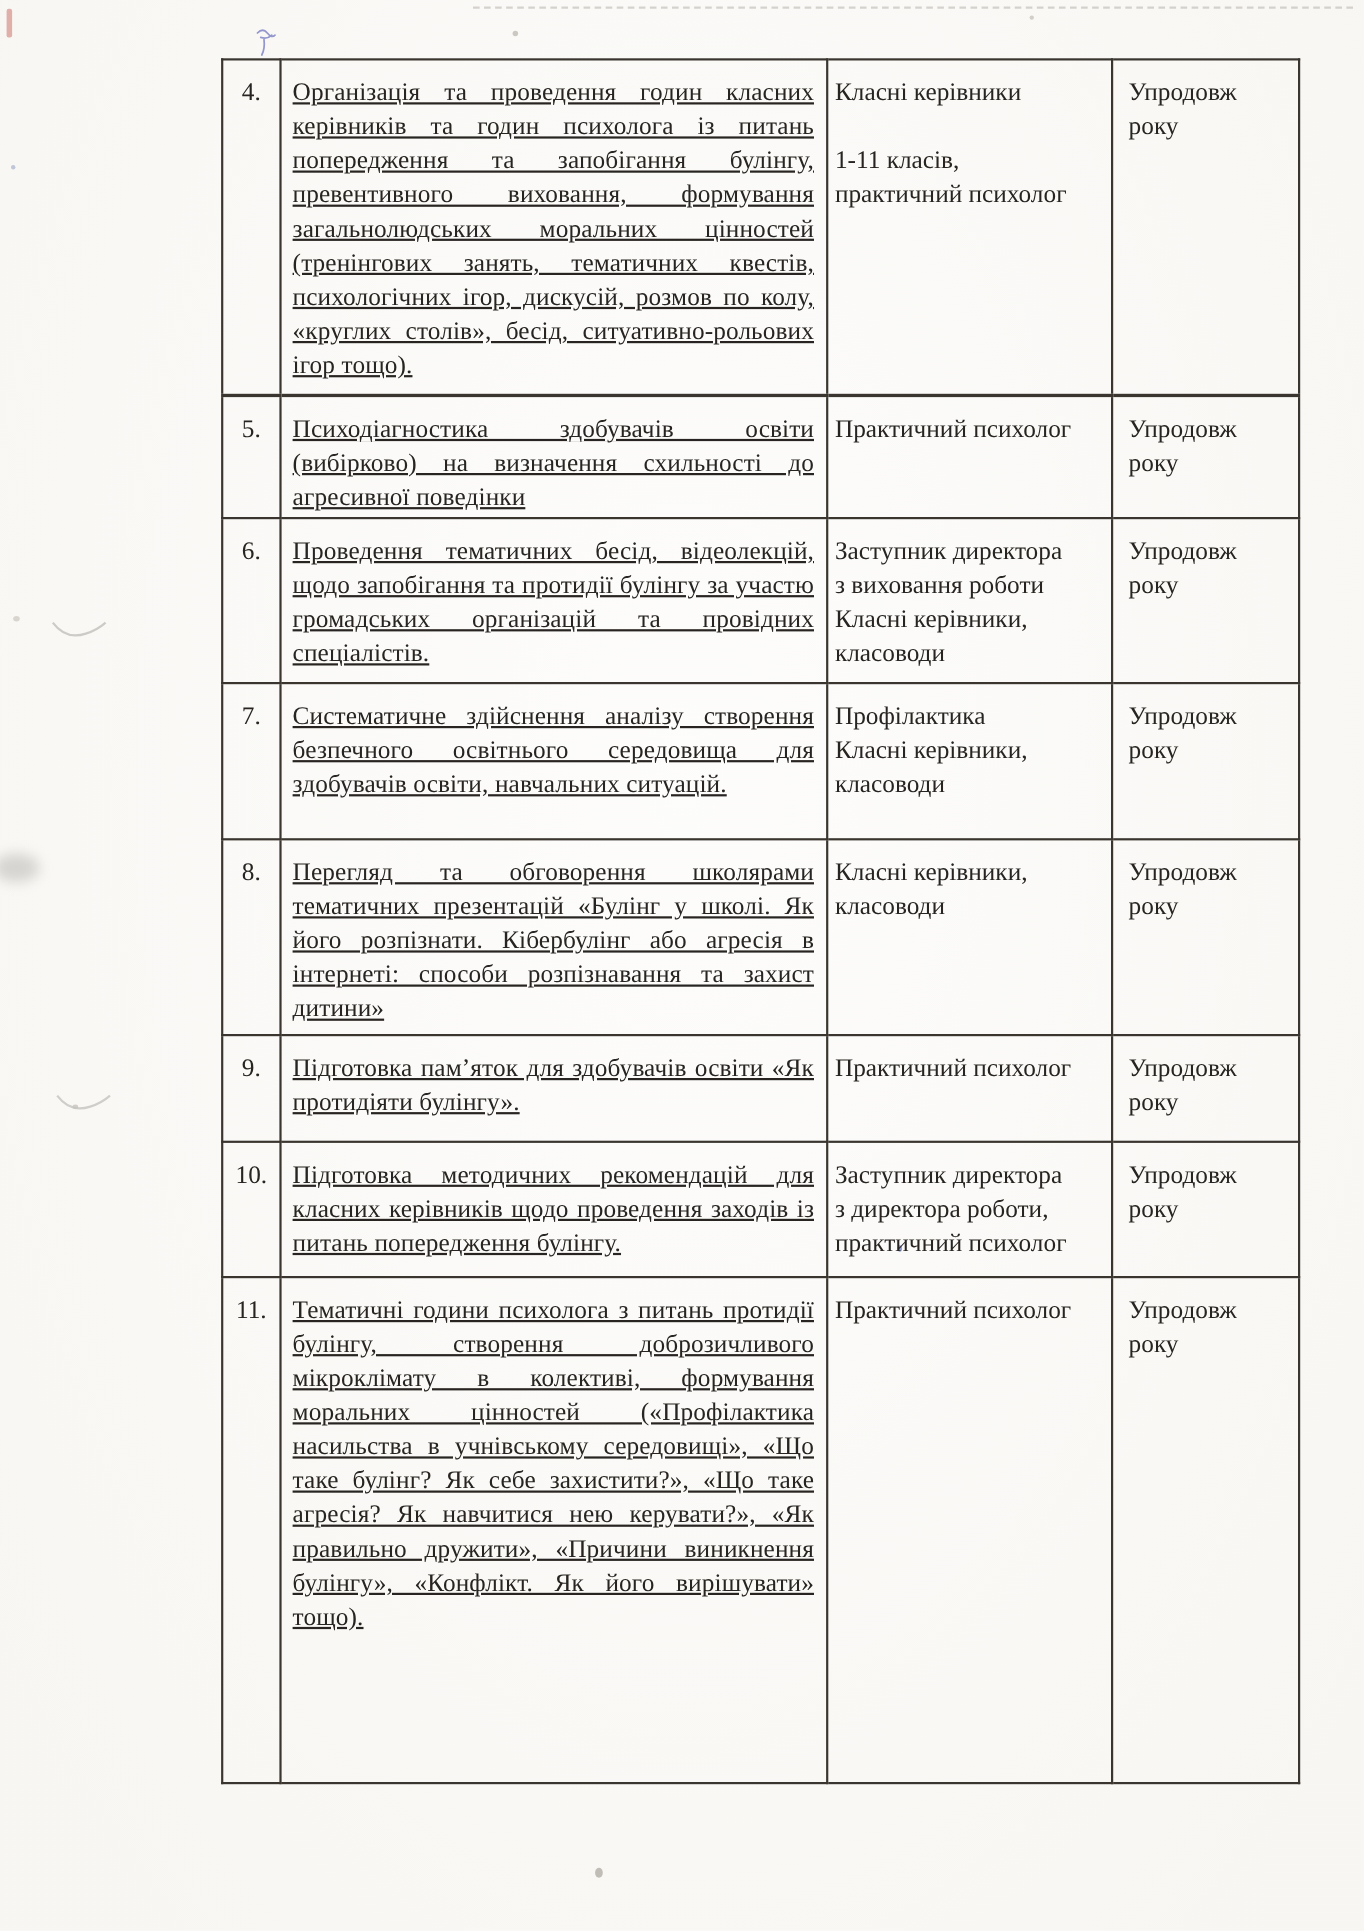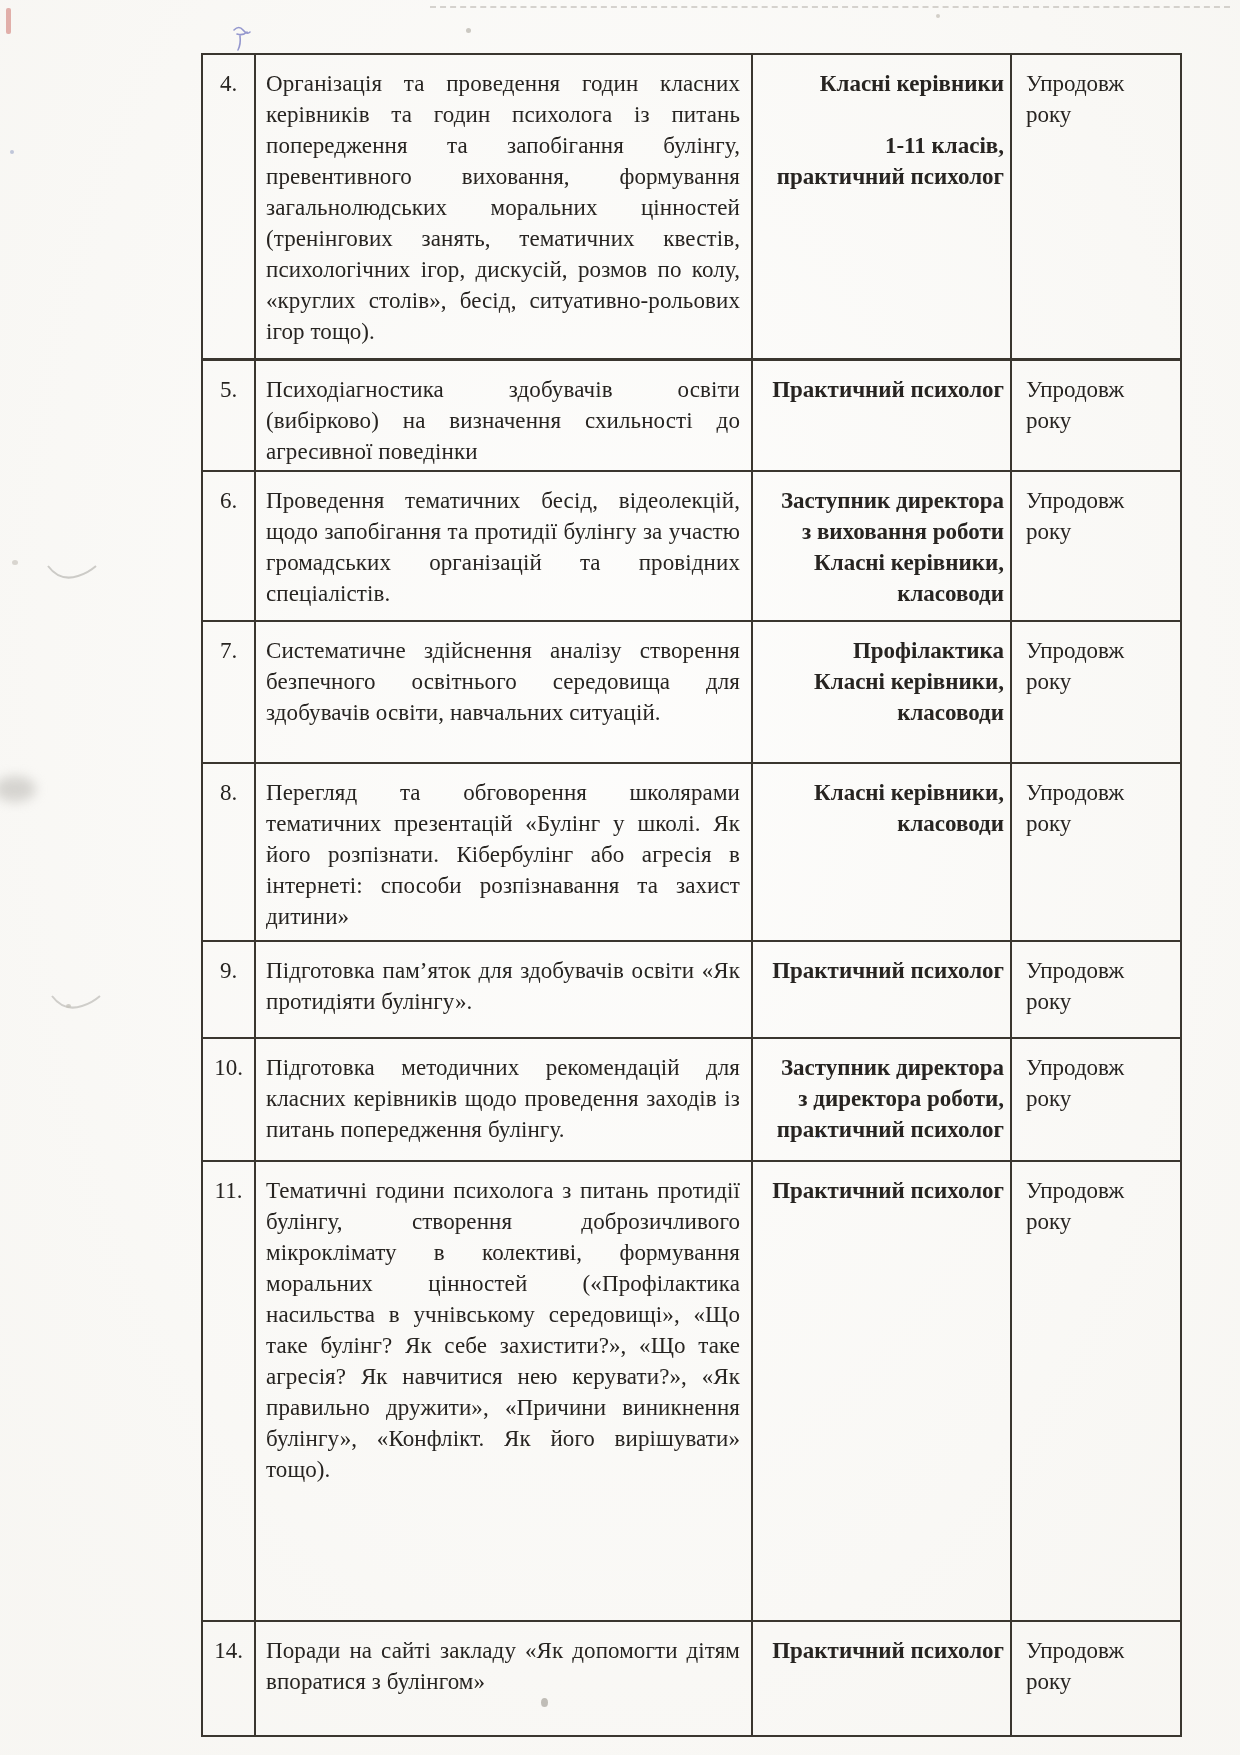--- a/index.html
+++ b/index.html
@@ -33,25 +33,25 @@
   }
   tr.r0 td{border-bottom-width:3px;}
   td.num{
     text-align:center;
     padding-top:13px;
   }
   td.act{
     text-align:justify;
     padding:13px 11px 0 10px;
     letter-spacing:.1px;
+    text-decoration:underline;
   }
   td.resp{
-    text-align:right;
+    text-align:left;
     padding:13px 6px 0 6px;
-    font-weight:bold;
   }
   .resp-line{min-height:31px;}
   td.time{
     padding:13px 14px 0 14px;
   }
   
   tr.r0{height:305px;} tr.r1{height:112px;} tr.r2{height:150px;}
   tr.r3{height:142px;} tr.r4{height:178px;} tr.r5{height:97px;}
   tr.r6{height:123px;} tr.r7{height:460px;} tr.r8{height:115px;}
 
@@ -194,24 +194,16 @@
 
       <tr class="r7">
         <td class="num">11.</td>
         <td class="act">Тематичні години психолога  з питань протидії булінгу, створення доброзичливого мікроклімату  в колективі, формування моральних цінностей («Профілактика насильства в учнівському середовищі», «Що таке булінг? Як себе захистити?», «Що таке агресія? Як навчитися нею керувати?», «Як правильно дружити», «Причини виникнення булінгу», «Конфлікт. Як його вирішувати» тощо).</td>
         <td class="resp">
           <div class="resp-line">Практичний психолог</div>
         </td>
         <td class="time">Упродовж року</td>
       </tr>
 
-      <tr class="r8">
-        <td class="num">14.</td>
-        <td class="act">Поради на сайті закладу «Як допомогти дітям впоратися з булінгом»</td>
-        <td class="resp">
-          <div class="resp-line">Практичний психолог</div>
-        </td>
-        <td class="time">Упродовж року</td>
-      </tr>
 
     </tbody>
   </table>
 </div>
 
 </body></html>

